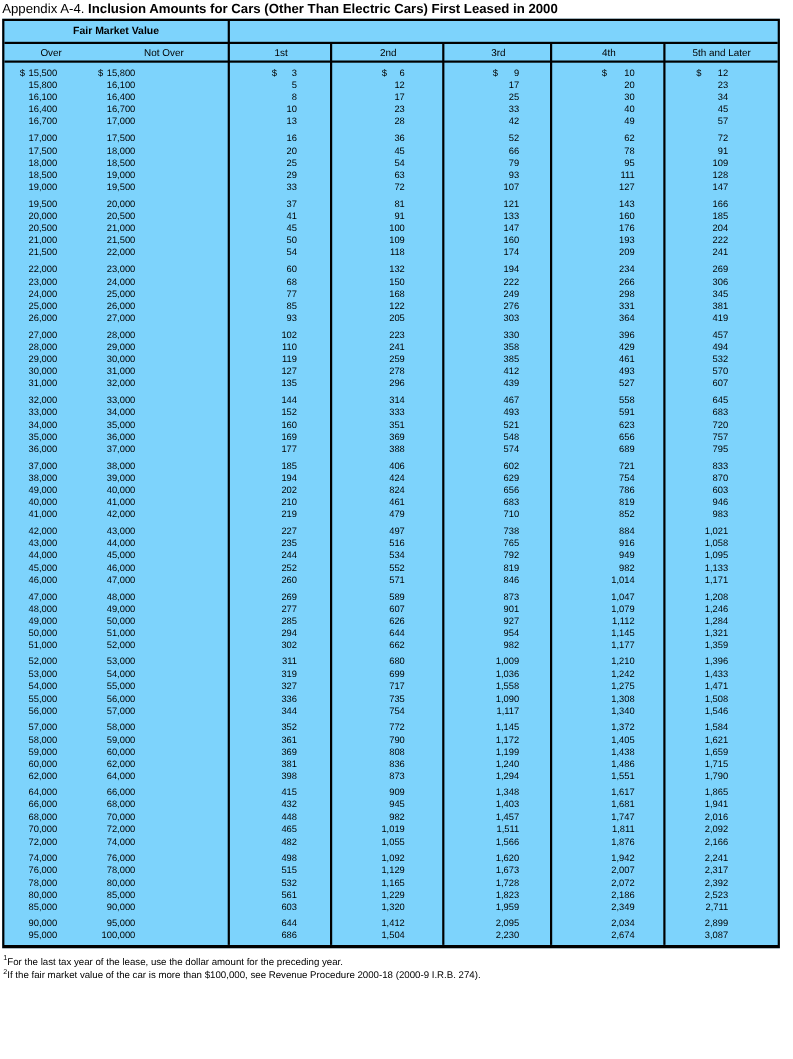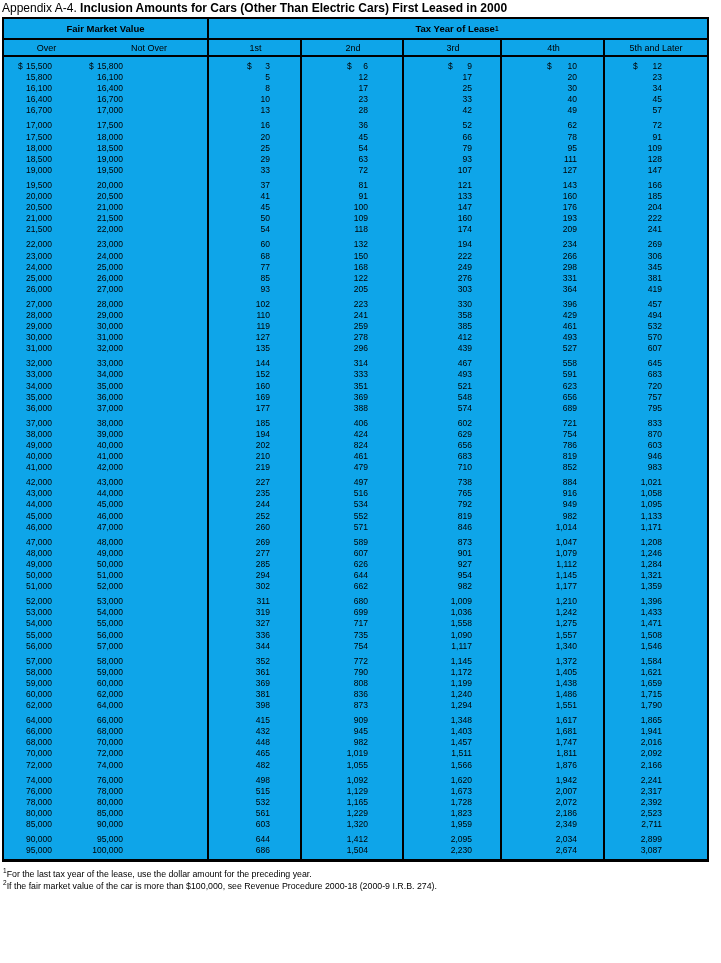--- a/index.html
+++ b/index.html
@@ -3,21 +3,21 @@
 <meta charset="utf-8">
 <style>
   html,body{margin:0;padding:0;background:#fff;}
   body{width:721px;height:963px;font-family:"Liberation Sans",sans-serif;color:#000;}
   .page{position:relative;width:721px;height:963px;overflow:hidden;}
 
   .title{position:absolute;left:2px;top:1px;font-size:12px;white-space:nowrap;}
   .title .prefix{font-weight:normal;}
   .title .main{font-weight:bold;}
 
-  .tbl{position:absolute;left:2px;top:17px;width:703px;border:2px solid #000;border-bottom-width:3px;background:#0ea5e9;}
+  .tbl{position:absolute;left:2px;top:17px;width:703px;border:2px solid #000;border-bottom-width:3px;background:#7dd3fc;}
 
   .hrow1{display:flex;height:19px;border-bottom:2px solid #000;}
   .hcell{display:flex;align-items:center;justify-content:center;font-weight:bold;font-size:9.5px;}
   .hc-fmv{width:203px;}
   .hc-tyl{flex:1;}
 
   .hrow2{display:flex;height:15px;border-bottom:2px solid #000;font-weight:normal;font-size:9px;}
   .hrow2 .hc{display:flex;align-items:center;justify-content:center;}
   .w0{width:85px}.w1{width:120px}.w2{width:93px}.w3{width:102px}.w4{width:98px}.w5{width:103px}.w6{flex:1}
 
@@ -64,24 +64,20 @@
     <div class="vline vl-main"></div>
     <div class="vline vl-b vl-2"></div>
     <div class="vline vl-b vl-3"></div>
     <div class="vline vl-b vl-4"></div>
     <div class="vline vl-b vl-5"></div>
 
     <div class="hrow1">
       <div class="hcell hc-fmv">
         <span>Fair Market Value</span>
       </div>
-      <div class="hcell hc-tyl">
-        <span>Tax Year of Lease</span>
-          <sup>1</sup>
-      </div>
     </div>
 
     <div class="hrow2">
       <div class="hc w0">Over</div>
       <div class="hc w1">Not Over</div>
       <div class="hc w2">1st</div>
       <div class="hc w3">2nd</div>
       <div class="hc w4">3rd</div>
       <div class="hc w5">4th</div>
       <div class="hc w6">5th and Later</div>
@@ -1228,21 +1224,21 @@
             <div class="cell c2">
               <span class="num">336</span>
             </div>
             <div class="cell c3">
               <span class="num">735</span>
             </div>
             <div class="cell c4">
               <span class="num">1,090</span>
             </div>
             <div class="cell c5">
-              <span class="num">1,557</span>
+              <span class="num">1,308</span>
             </div>
             <div class="cell c6">
               <span class="num">1,508</span>
             </div>
           </div>
           <div class="trow">
             <div class="cell c0">
               <span class="num">56,000</span>
             </div>
             <div class="cell c1">

